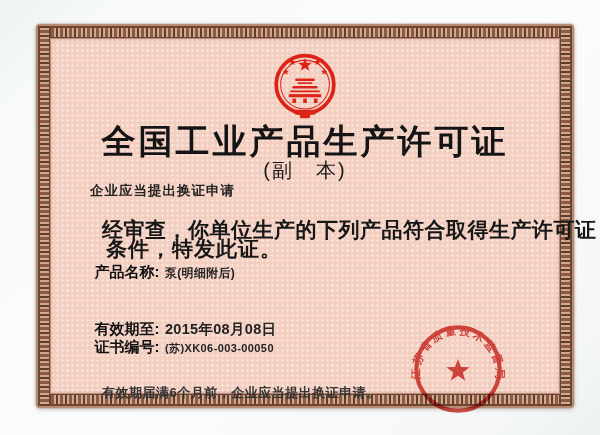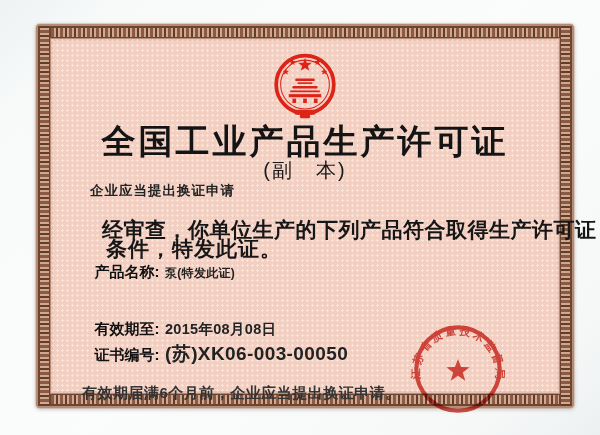--- a/index.html
+++ b/index.html
@@ -68,25 +68,25 @@
   .row-product{height:34px;}
   .row-address{height:26px;}
   .row-prodaddr{height:24px;}
   .row-certno{height:23px;}
   .row-valid{height:20px;}
   .f-label{
     flex:0 0 76px;font-size:15px;font-weight:bold;color:#111;white-space:nowrap;
   }
   .f-value{font-size:12.5px;font-weight:bold;color:#222;white-space:nowrap;letter-spacing:.3px;}
   .v-product{font-size:12px;}
-  .v-certno{font-size:19px;letter-spacing:.4px;margin-top:44px;}
+  .v-certno{font-size:11px;letter-spacing:.4px;margin-top:44px;}
   .v-valid{font-size:14.5px;}
   .footnote{
-    position:absolute;left:32px;top:346px;
-    font-size:15px;font-weight:bold;color:#333;letter-spacing:.5px;
+    position:absolute;left:52px;top:346px;
+    font-size:13px;font-weight:bold;color:#333;letter-spacing:.5px;
   }
   .issue-date{position:absolute;left:290px;top:329px;width:220px;height:22px;}
   .issue-date span{position:absolute;top:0;font-weight:bold;color:#141414;white-space:nowrap;}
   .d-year{left:2px;font-size:16px;}
   .d-year-l{left:49px;font-size:15px;}
   .d-month{left:68px;font-size:15px;}
   .d-month-l{left:89px;font-size:15px;}
   .d-day{left:121px;font-size:15px;}
   .d-day-l{left:150px;font-size:15px;}
   .seal{
@@ -136,21 +136,21 @@
       <div class="title">全国工业产品生产许可证</div>
       <div class="subtitle">(副　本)</div>
 
       <div class="company">企业应当提出换证申请</div>
       <div class="bodyline1">经审查，你单位生产的下列产品符合取得生产许可证</div>
       <div class="bodyline2">条件，特发此证。</div>
 
       <div class="fields">
         <div class="field-row row-product">
           <span class="f-label">产品名称:</span>
-          <span class="f-value v-product">泵(特发此证)</span>
+          <span class="f-value v-product">泵(明细附后)</span>
         </div>
         <div class="field-row row-certno">
           <span class="f-label">证书编号:</span>
           <span class="f-value v-certno">(苏)XK06-003-00050</span>
         </div>
         <div class="field-row row-valid">
           <span class="f-label">有效期至:</span>
           <span class="f-value v-valid">2015年08月08日</span>
         </div>
       </div>

